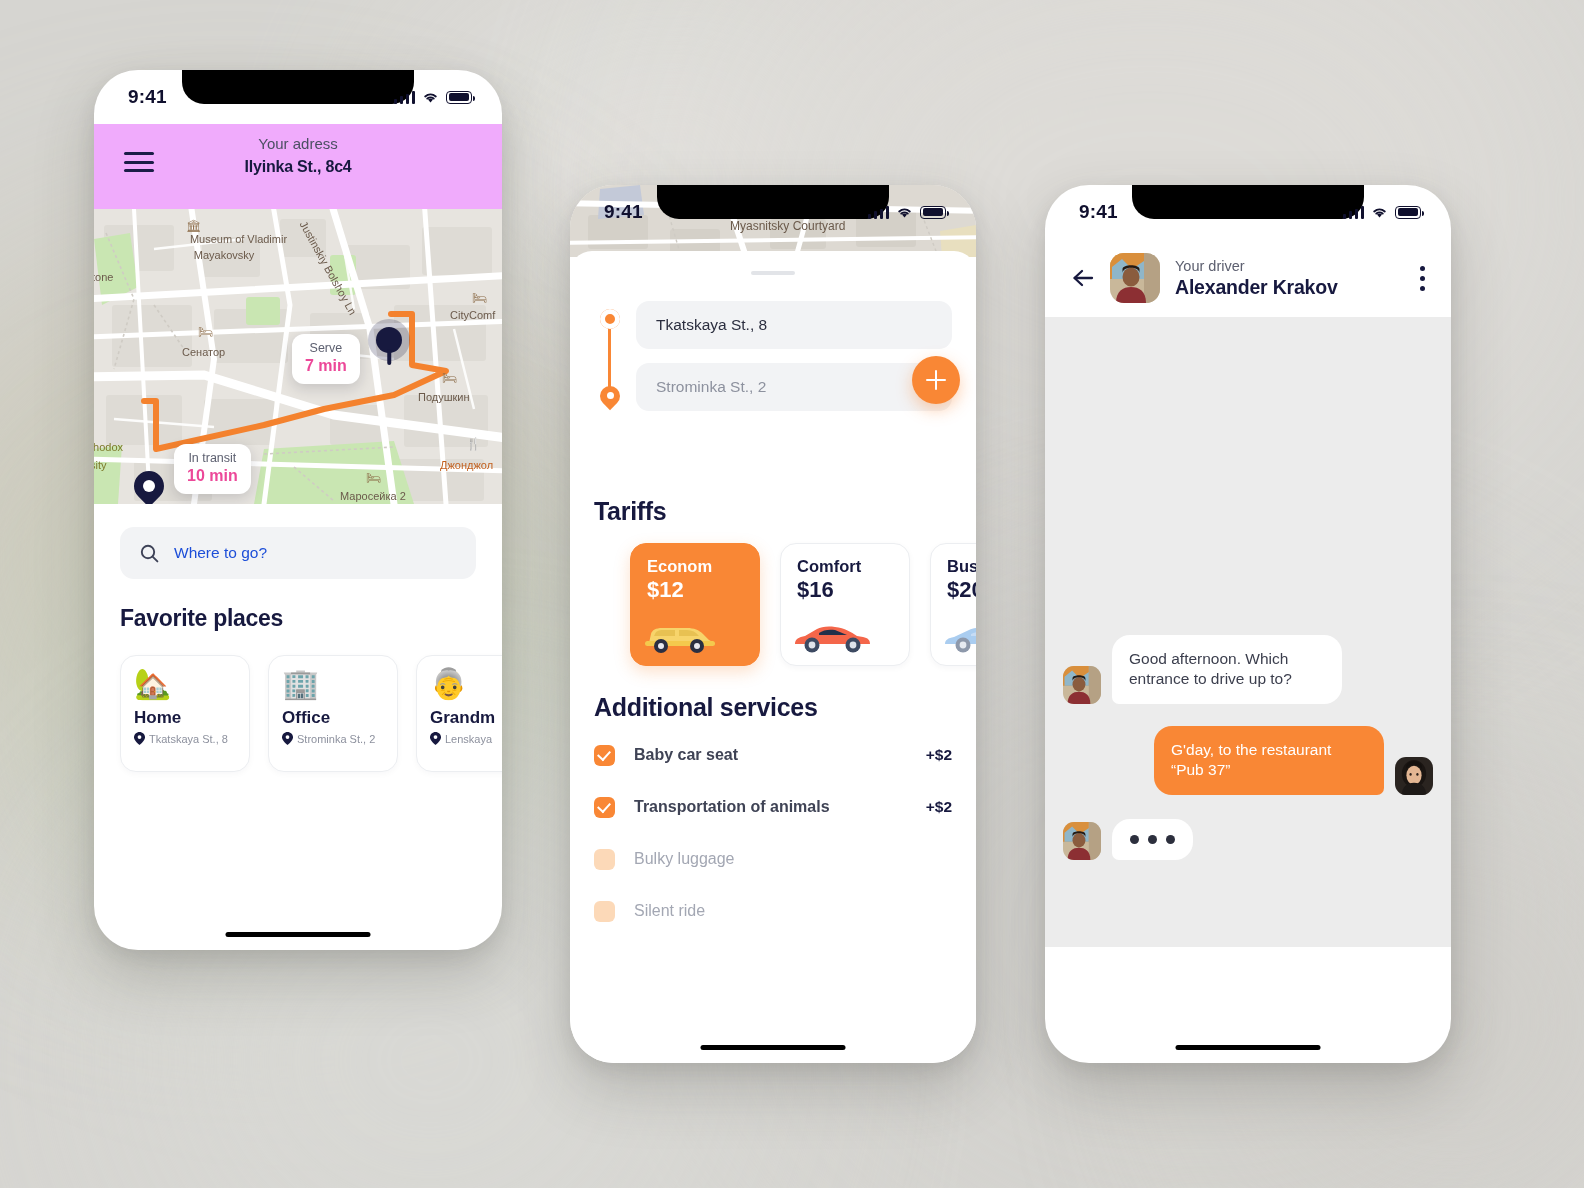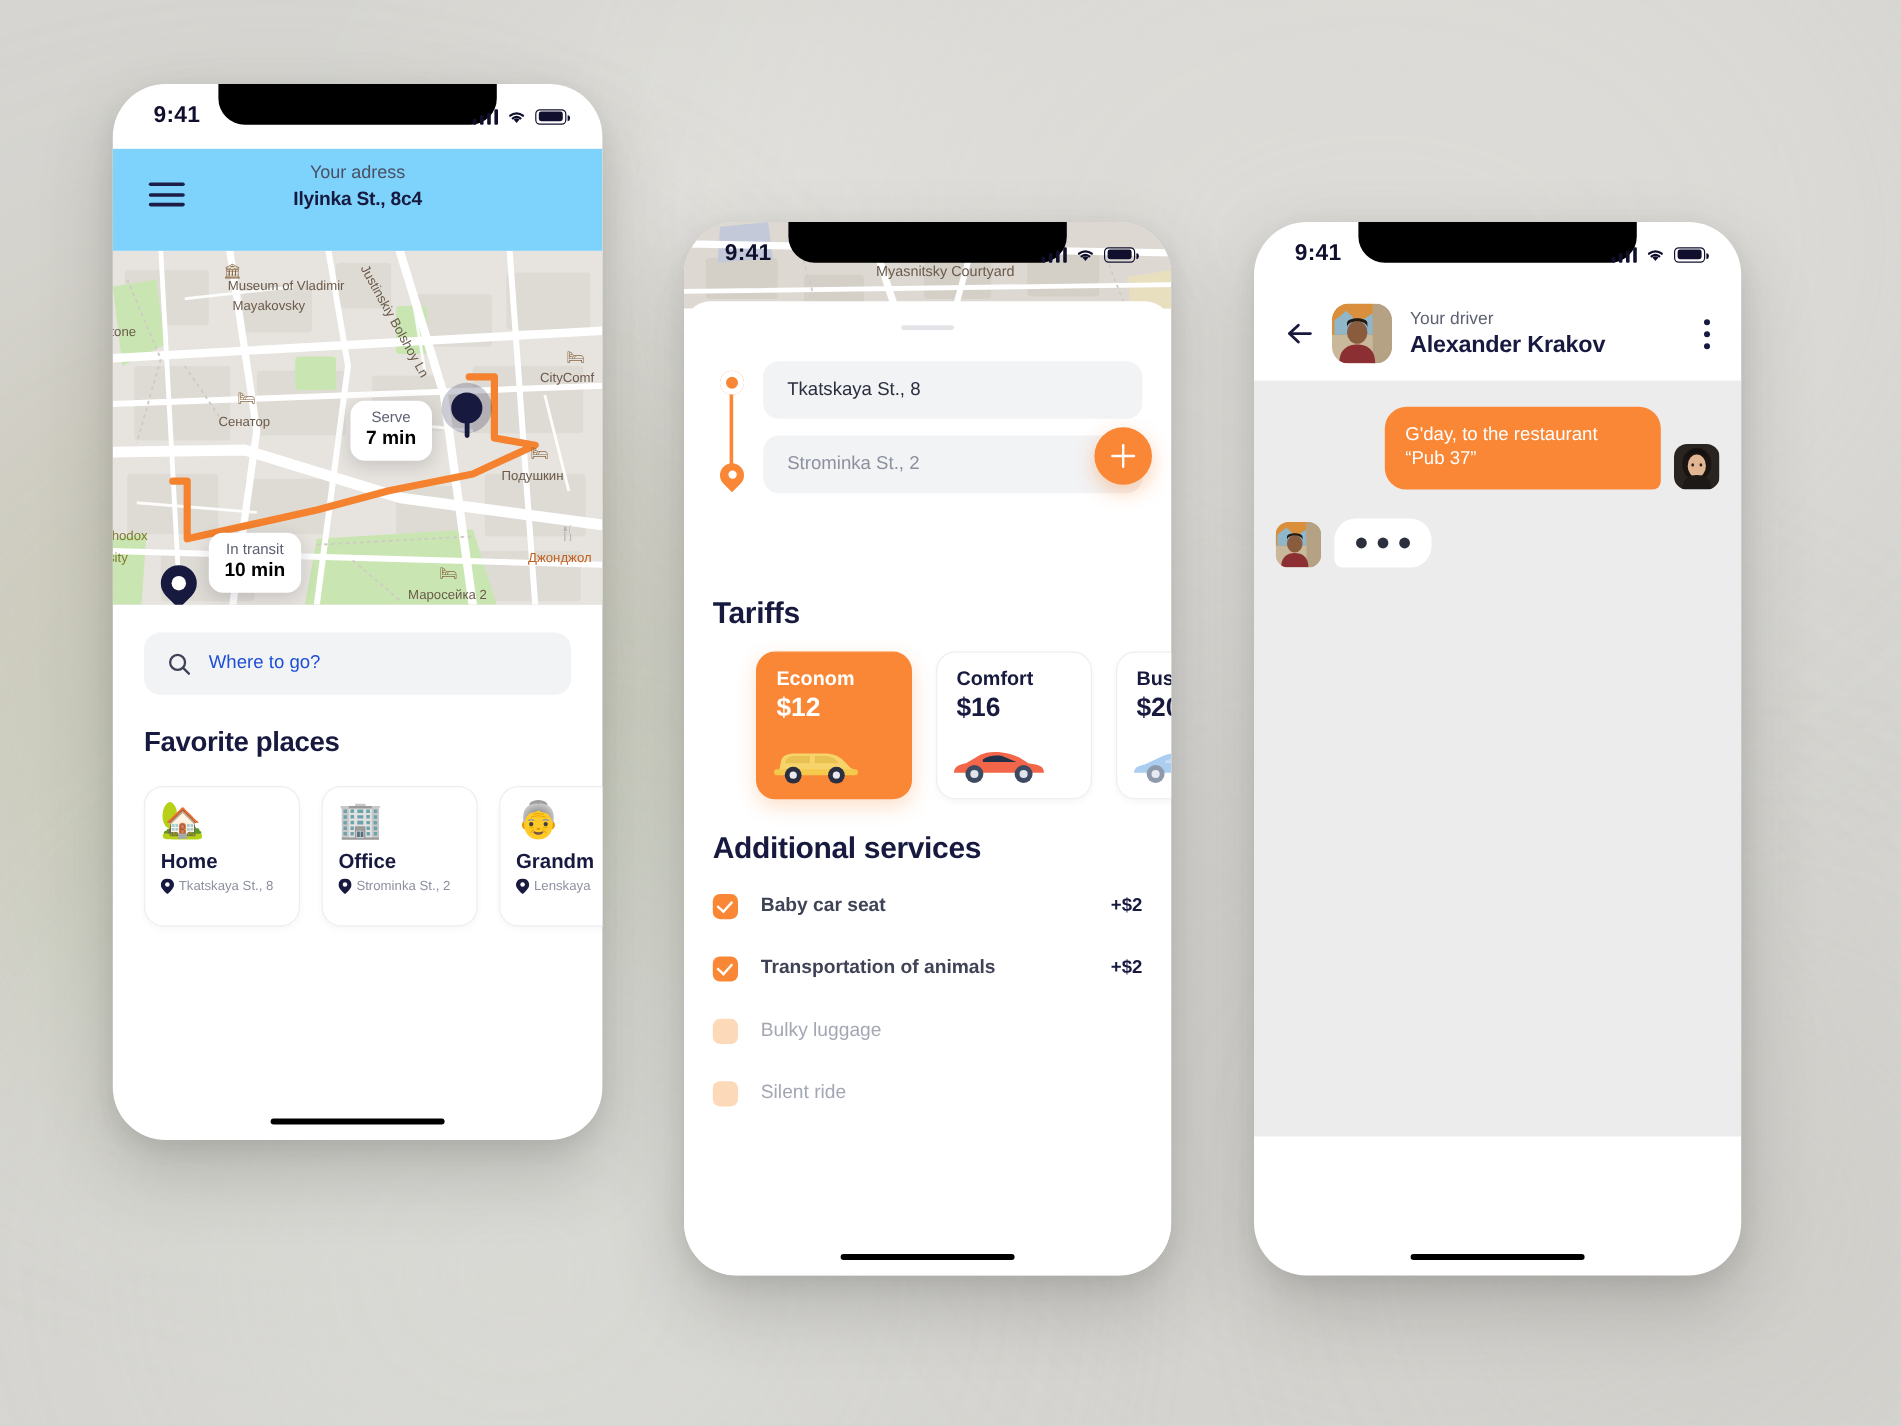--- a/index.html
+++ b/index.html
@@ -51,41 +51,41 @@
   .batt::after{content:"";position:absolute;right:-4px;top:4px;width:2.2px;height:5px;background:#10102e;border-radius:0 2px 2px 0;}
   .batt span{display:block;height:100%;width:100%;background:#10102e;border-radius:2px;}
   .homebar {
     position:absolute; bottom:13px; left:50%; transform:translateX(-50%);
     width:145px; height:5.5px; background:#000; border-radius:4px; z-index:39;
   }
 
   
   #phone1 { left:94px; top:70px; width:408px; height:880px; }
   #phone1 .notch { width:232px; height:34px; }
-  .p1-header { position:absolute; top:54px; left:0; right:0; height:85px; background:#7dd3fc; z-index:20; }
+  .p1-header { position:absolute; top:54px; left:0; right:0; height:85px; background:#f0abfc; z-index:20; }
   .burger { position:absolute; left:30px; top:28px; width:30px; cursor:pointer; }
   .burger i { display:block; height:3px; background:#1b1d47; border-radius:2px; margin-bottom:5.5px; }
   .burger i:last-child{margin-bottom:0;}
   .p1-addr-wrap { position:absolute; left:0; right:0; top:11px; text-align:center; }
   .p1-addr-label { font-size:15px; color:#4b4f63; font-weight:400; }
   .p1-addr-value { font-size:16px; font-weight:700; color:#17193f; margin-top:6px; letter-spacing:-.2px; }
 
   .p1-map { position:absolute; top:139px; left:0; right:0; height:295px; overflow:hidden; background:#e8e5e0; }
   .map-svg { position:absolute; inset:0; width:100%; height:100%; }
   .map-label { position:absolute; font-size:11px; color:#6b5a4b; pointer-events:none; white-space:nowrap; }
   .map-label.food { color:#c2601f; }
   .map-label.green { color:#7d7a2b; }
   .poi-ico { position:absolute; font-size:12px; color:#8b6a46; }
 
   .mapchip {
     position:absolute; background:#fff; border-radius:12px; padding:7px 13px 9px;
     box-shadow:0 4px 14px rgba(20,20,40,.16); text-align:center; z-index:12;
   }
   .mapchip .t { font-size:12.5px; color:#5d6070; line-height:1.2; }
-  .mapchip .v { font-size:16px; font-weight:700; color:#000000; margin-top:1px; }
+  .mapchip .v { font-size:16px; font-weight:700; color:#ec4899; margin-top:1px; }
 
   .pin { position:absolute; z-index:13; }
   .pin-round { width:26px; height:26px; border-radius:50%; background:#17193f; position:relative; }
   .pin-round::after { content:""; position:absolute; left:50%; top:22px; transform:translateX(-50%);
      width:3.5px; height:16px; background:#17193f; border-radius:2px; }
   .pin-halo { position:absolute; left:-8px; top:-8px; width:42px; height:42px; border-radius:50%;
      background:rgba(23,25,63,.22); }
   .pin-drop { width:30px; height:38px; position:relative; }
   .pin-drop .body { width:30px;height:30px;border-radius:50% 50% 50% 0;transform:rotate(-45deg);background:#17193f; }
   .pin-drop .hole { position:absolute; left:9px; top:9px; width:12px;height:12px;border-radius:50%;background:#fff; }
@@ -570,20 +570,34 @@
       <div class="n">Alexander Krakov</div>
     </div>
     <div class="kebab">
         <i></i>
         <i></i>
         <i></i>
       </div>
   </div>
 
   <div class="p3-body">
+    <div class="msg-row" style="margin-top:318px;">
+      <div class="msg-av">
+        <svg viewBox="0 0 50 50" width="38" height="38">
+          <rect width="50" height="50" fill="#c9b89a"></rect>
+          <path d="M0 0 L34 0 L34 26 L0 26 Z" fill="#d98f3c"></path>
+          <path d="M2 14 L12 6 L22 16 L34 8 L34 26 L2 26 Z" fill="#8fb6c9"></path>
+          <rect x="34" y="0" width="16" height="50" fill="#b5a184"></rect>
+          <ellipse cx="21" cy="24" rx="8.5" ry="9.5" fill="#8a5c3e"></ellipse>
+          <path d="M12.5 20 C13 13 29 13 29.5 20 L29.5 16 C29 11 13 11 12.5 16 Z" fill="#241a14"></path>
+          <path d="M6 50 C6 38 13 34 21 34 C29 34 36 38 36 50 Z" fill="#8c2f33"></path>
+        </svg>
+      </div>
+      <div class="bubble in">Good afternoon. Which entrance to drive up to?</div>
+    </div>
 
     <div class="msg-row out" style="margin-top:22px;">
       <div class="bubble out">G'day, to the restaurant “Pub 37”</div>
       <div class="msg-av">
         <svg viewBox="0 0 50 50" width="38" height="38">
           <rect width="50" height="50" fill="#2a2420"></rect>
           <ellipse cx="25" cy="22" rx="16" ry="18" fill="#1a1512"></ellipse>
           <ellipse cx="25" cy="24" rx="10" ry="12.5" fill="#e3b693"></ellipse>
           <path d="M15 16 C17 8 33 8 35 16 L35 11 C33 4 17 4 15 11 Z" fill="#14100e"></path>
           <path d="M9 50 C9 39 16 34 25 34 C34 34 41 39 41 50 Z" fill="#1d1917"></path>

